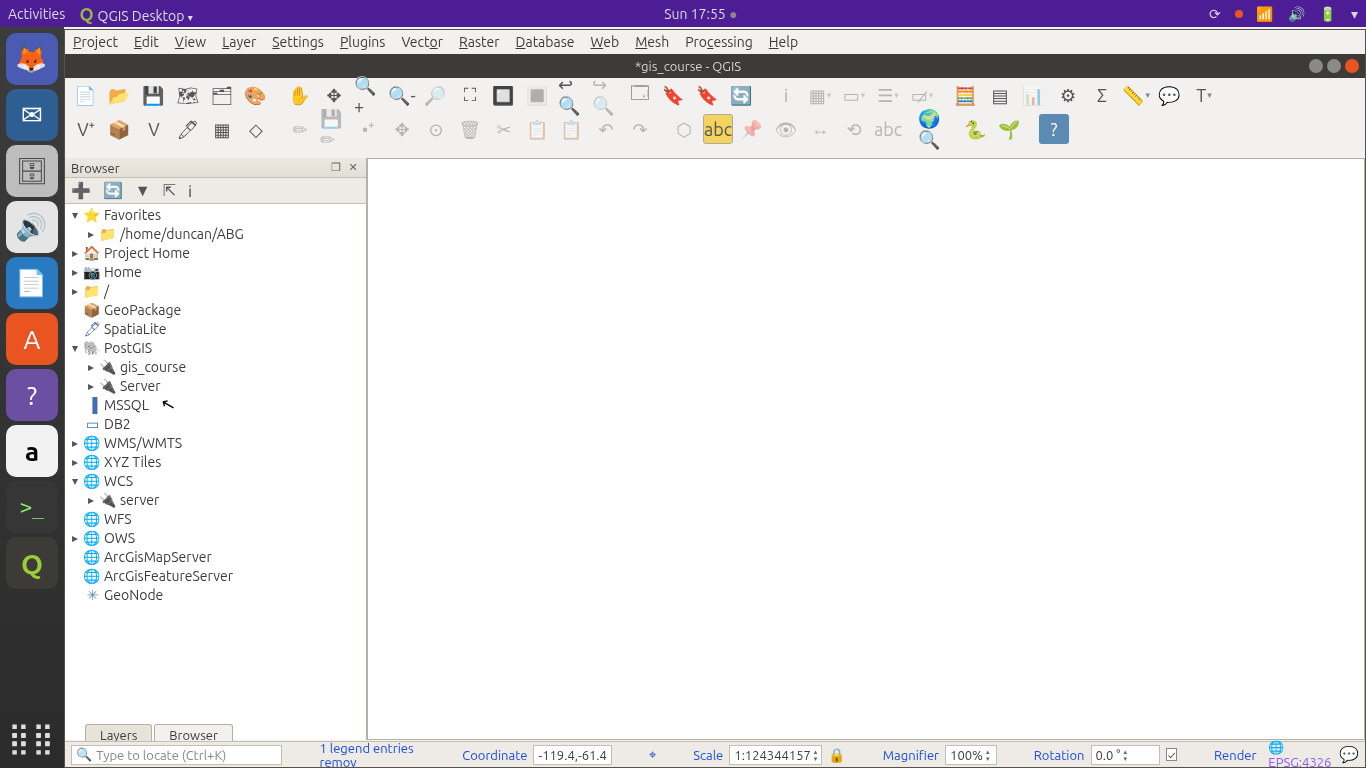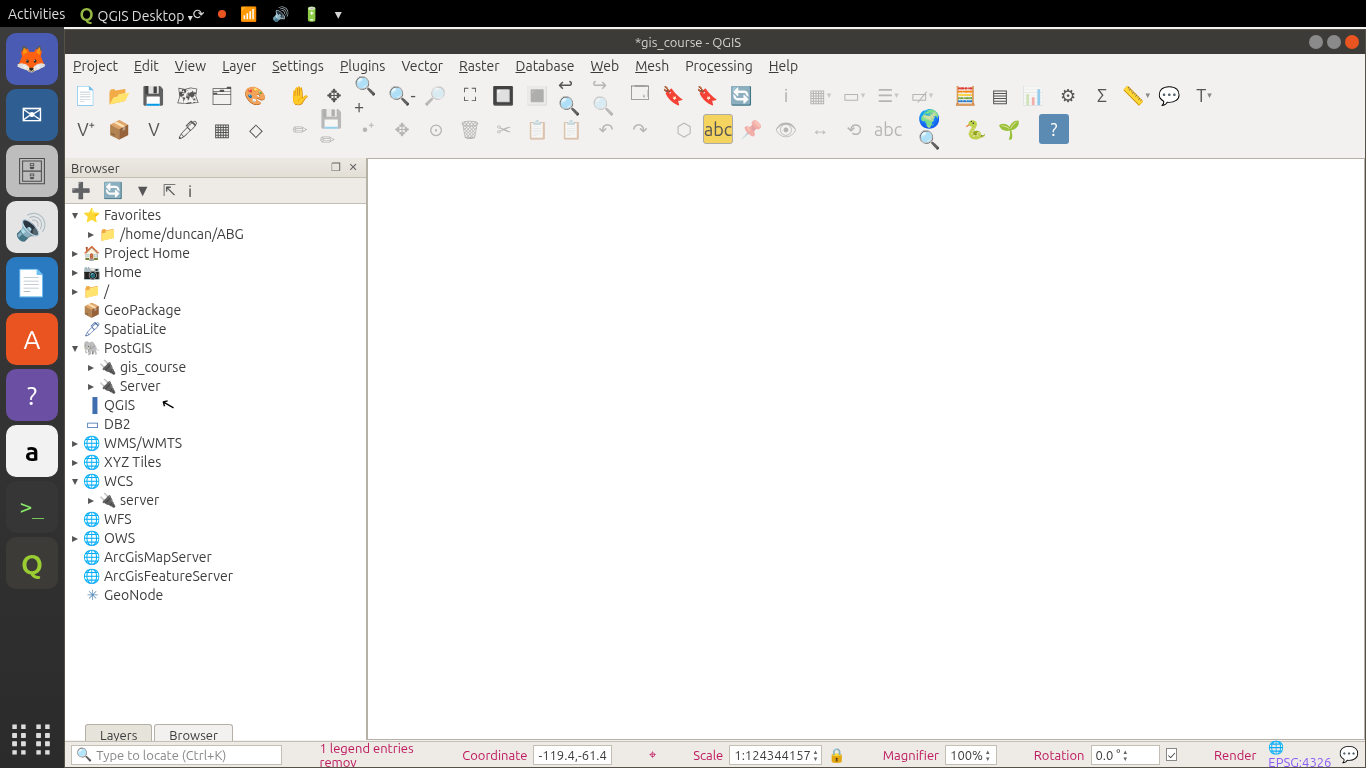--- a/index.html
+++ b/index.html
@@ -1,19 +1,19 @@
 <!DOCTYPE html>
 <html><head>
 <meta charset="utf-8">
 <style>
 * { margin:0; padding:0; box-sizing:border-box; font-family:"Ubuntu","Liberation Sans",sans-serif; }
 body { width:1366px; height:768px; background:#f2f1f0; overflow:hidden; font-size:13px; color:#3c3c3c; }
 
 
-#top-panel { height:27px; background:#000000; color:#dcdcdc; display:flex; align-items:center; padding:0 8px; font-size:14px; }
+#top-panel { height:27px; background:#4c1d95; color:#dcdcdc; display:flex; align-items:center; padding:0 8px; font-size:14px; }
 #top-panel .left { display:flex; align-items:center; gap:14px; }
 #top-panel .q { color:#95b843; font-weight:bold; font-size:18px; margin-right:4px; }
 #top-panel .center { flex:1; text-align:center; }
 #top-panel .right { display:flex; align-items:center; gap:14px; }
 .indic { color:#d5d5d5; font-size:14px; }
 .orange-dot { width:8px; height:8px; border-radius:50%; background:#e95420; display:inline-block; }
 
 
 #launcher { position:absolute; left:0; top:27px; width:64px; height:741px; background:linear-gradient(#3c3c3c,#2b2b2b); display:flex; flex-direction:column; align-items:center; padding-top:6px; gap:4px; }
 .licon { width:52px; height:52px; border-radius:10px; background:#4d4d4d; display:flex; align-items:center; justify-content:center; font-size:26px; color:#fff; }
@@ -68,38 +68,39 @@
 
 
 #tabs { position:absolute; left:0; bottom:22px; height:22px; display:flex; align-items:flex-end; padding-left:20px; }
 .tab { padding:3px 14px; border:1px solid #b5b1a7; border-bottom:none; background:#e6e3db; font-size:13px; margin-right:2px; border-radius:3px 3px 0 0; }
 .tab.active { background:#f2f1f0; }
 
 
 #status { position:absolute; left:0; bottom:0; width:100%; height:26px; background:#eeebe7; border-top:1px solid #c4bfb5; display:flex; align-items:center; font-size:13px; gap:6px; padding:0 6px; }
 .locator { display:flex; align-items:center; border:1px solid #c4bfb5; background:#fff; height:20px; width:266px; padding:0 4px; color:#888; }
 .locator .mg { font-size:13px; margin-right:4px; }
-.stxt { color:#be185d;margin-left:31px; }
+.stxt { color:#1d4ed8;margin-left:31px; }
 .sinput { border:1px solid #c4bfb5; background:#fff; height:20px; padding:0 4px; font-size:13px; display:flex; align-items:center; }
 .spin { display:flex; flex-direction:column; font-size:7px; line-height:7px; margin-left:3px; color:#666; }
 .lock { color:#8a7f3a; font-size:14px; }
 .chk { width:13px; height:13px; border:1px solid #888; background:#fff; display:inline-flex; align-items:center; justify-content:center; font-size:11px; color:#333; }
 .epsg { color:#8b5cf6; }
 .bubble { color:#888; font-size:16px; }
 
 #cursor { position:absolute; left:96px; top:364px; font-size:17px; color:#000; pointer-events:none; transform:rotate(-15deg);}
 </style>
 </head>
 <body>
 
 <div id="top-panel">
   <div class="left">
     <span>Activities</span>
     <span><span class="q">Q</span><span>QGIS Desktop</span> <span style="font-size:10px;">▾</span></span>
   </div>
+  <div class="center"><span><span>Sun 17:55</span> <span style="color:#888;">●</span></span></div>
   <div class="right">
     <span class="indic">⟳</span>
     <span class="orange-dot"></span>
     <span class="indic">📶</span>
     <span class="indic">🔊</span>
     <span class="indic">🔋</span>
     <span class="indic">▾</span>
   </div>
 </div>
 
@@ -115,41 +116,41 @@
       <b>a</b>
     </div>
   <div class="licon tr">&gt;_</div>
   <div class="licon qg">Q</div>
   <div style="flex:1"></div>
   <div class="licon ap">⠿⠿<br>⠿⠿</div>
 </div>
 
 <div id="app">
 
-  <div id="titlebar">
-    <span class="tt">*gis_course - QGIS</span>
-    <span class="wbtn mn"></span>
-    <span class="wbtn mx"></span>
-    <span class="wbtn cl"></span>
-  </div>
-
   <div id="menubar">
     <span><u>P</u>roject</span>
     <span><u>E</u>dit</span>
     <span><u>V</u>iew</span>
     <span><u>L</u>ayer</span>
     <span><u>S</u>ettings</span>
     <span><u>P</u>lugins</span>
     <span>Vect<u>o</u>r</span>
     <span><u>R</u>aster</span>
     <span><u>D</u>atabase</span>
     <span><u>W</u>eb</span>
     <span><u>M</u>esh</span>
     <span>Pro<u>c</u>essing</span>
     <span><u>H</u>elp</span>
+  </div>
+
+  <div id="titlebar">
+    <span class="tt">*gis_course - QGIS</span>
+    <span class="wbtn mn"></span>
+    <span class="wbtn mx"></span>
+    <span class="wbtn cl"></span>
   </div>
 
   <div class="tb-row">
     <div class="tbtn">📄</div>
     <div class="tbtn">📂</div>
     <div class="tbtn">💾</div>
     <div class="tbtn">🗺</div>
     <div class="tbtn">🗂</div>
     <div class="tbtn">🎨</div>
     <div class="tsep"></div>
@@ -281,21 +282,21 @@
           <span class="lbl">gis_course</span>
         </div>
         <div class="node d2">
           <span class="exp">▸</span>
           <span class="ic" style="color:#c8a015">🔌</span>
           <span class="lbl">Server</span>
         </div>
         <div class="node d1">
           <span class="exp"></span>
           <span class="ic" style="color:#3f6fae">▐</span>
-          <span class="lbl">QGIS</span>
+          <span class="lbl">MSSQL</span>
         </div>
         <div class="node d1">
           <span class="exp"></span>
           <span class="ic" style="color:#3a6fb0">▭</span>
           <span class="lbl">DB2</span>
         </div>
         <div class="node d1">
           <span class="exp">▸</span>
           <span class="ic" style="color:#5b8bb2">🌐</span>
           <span class="lbl">WMS/WMTS</span>

